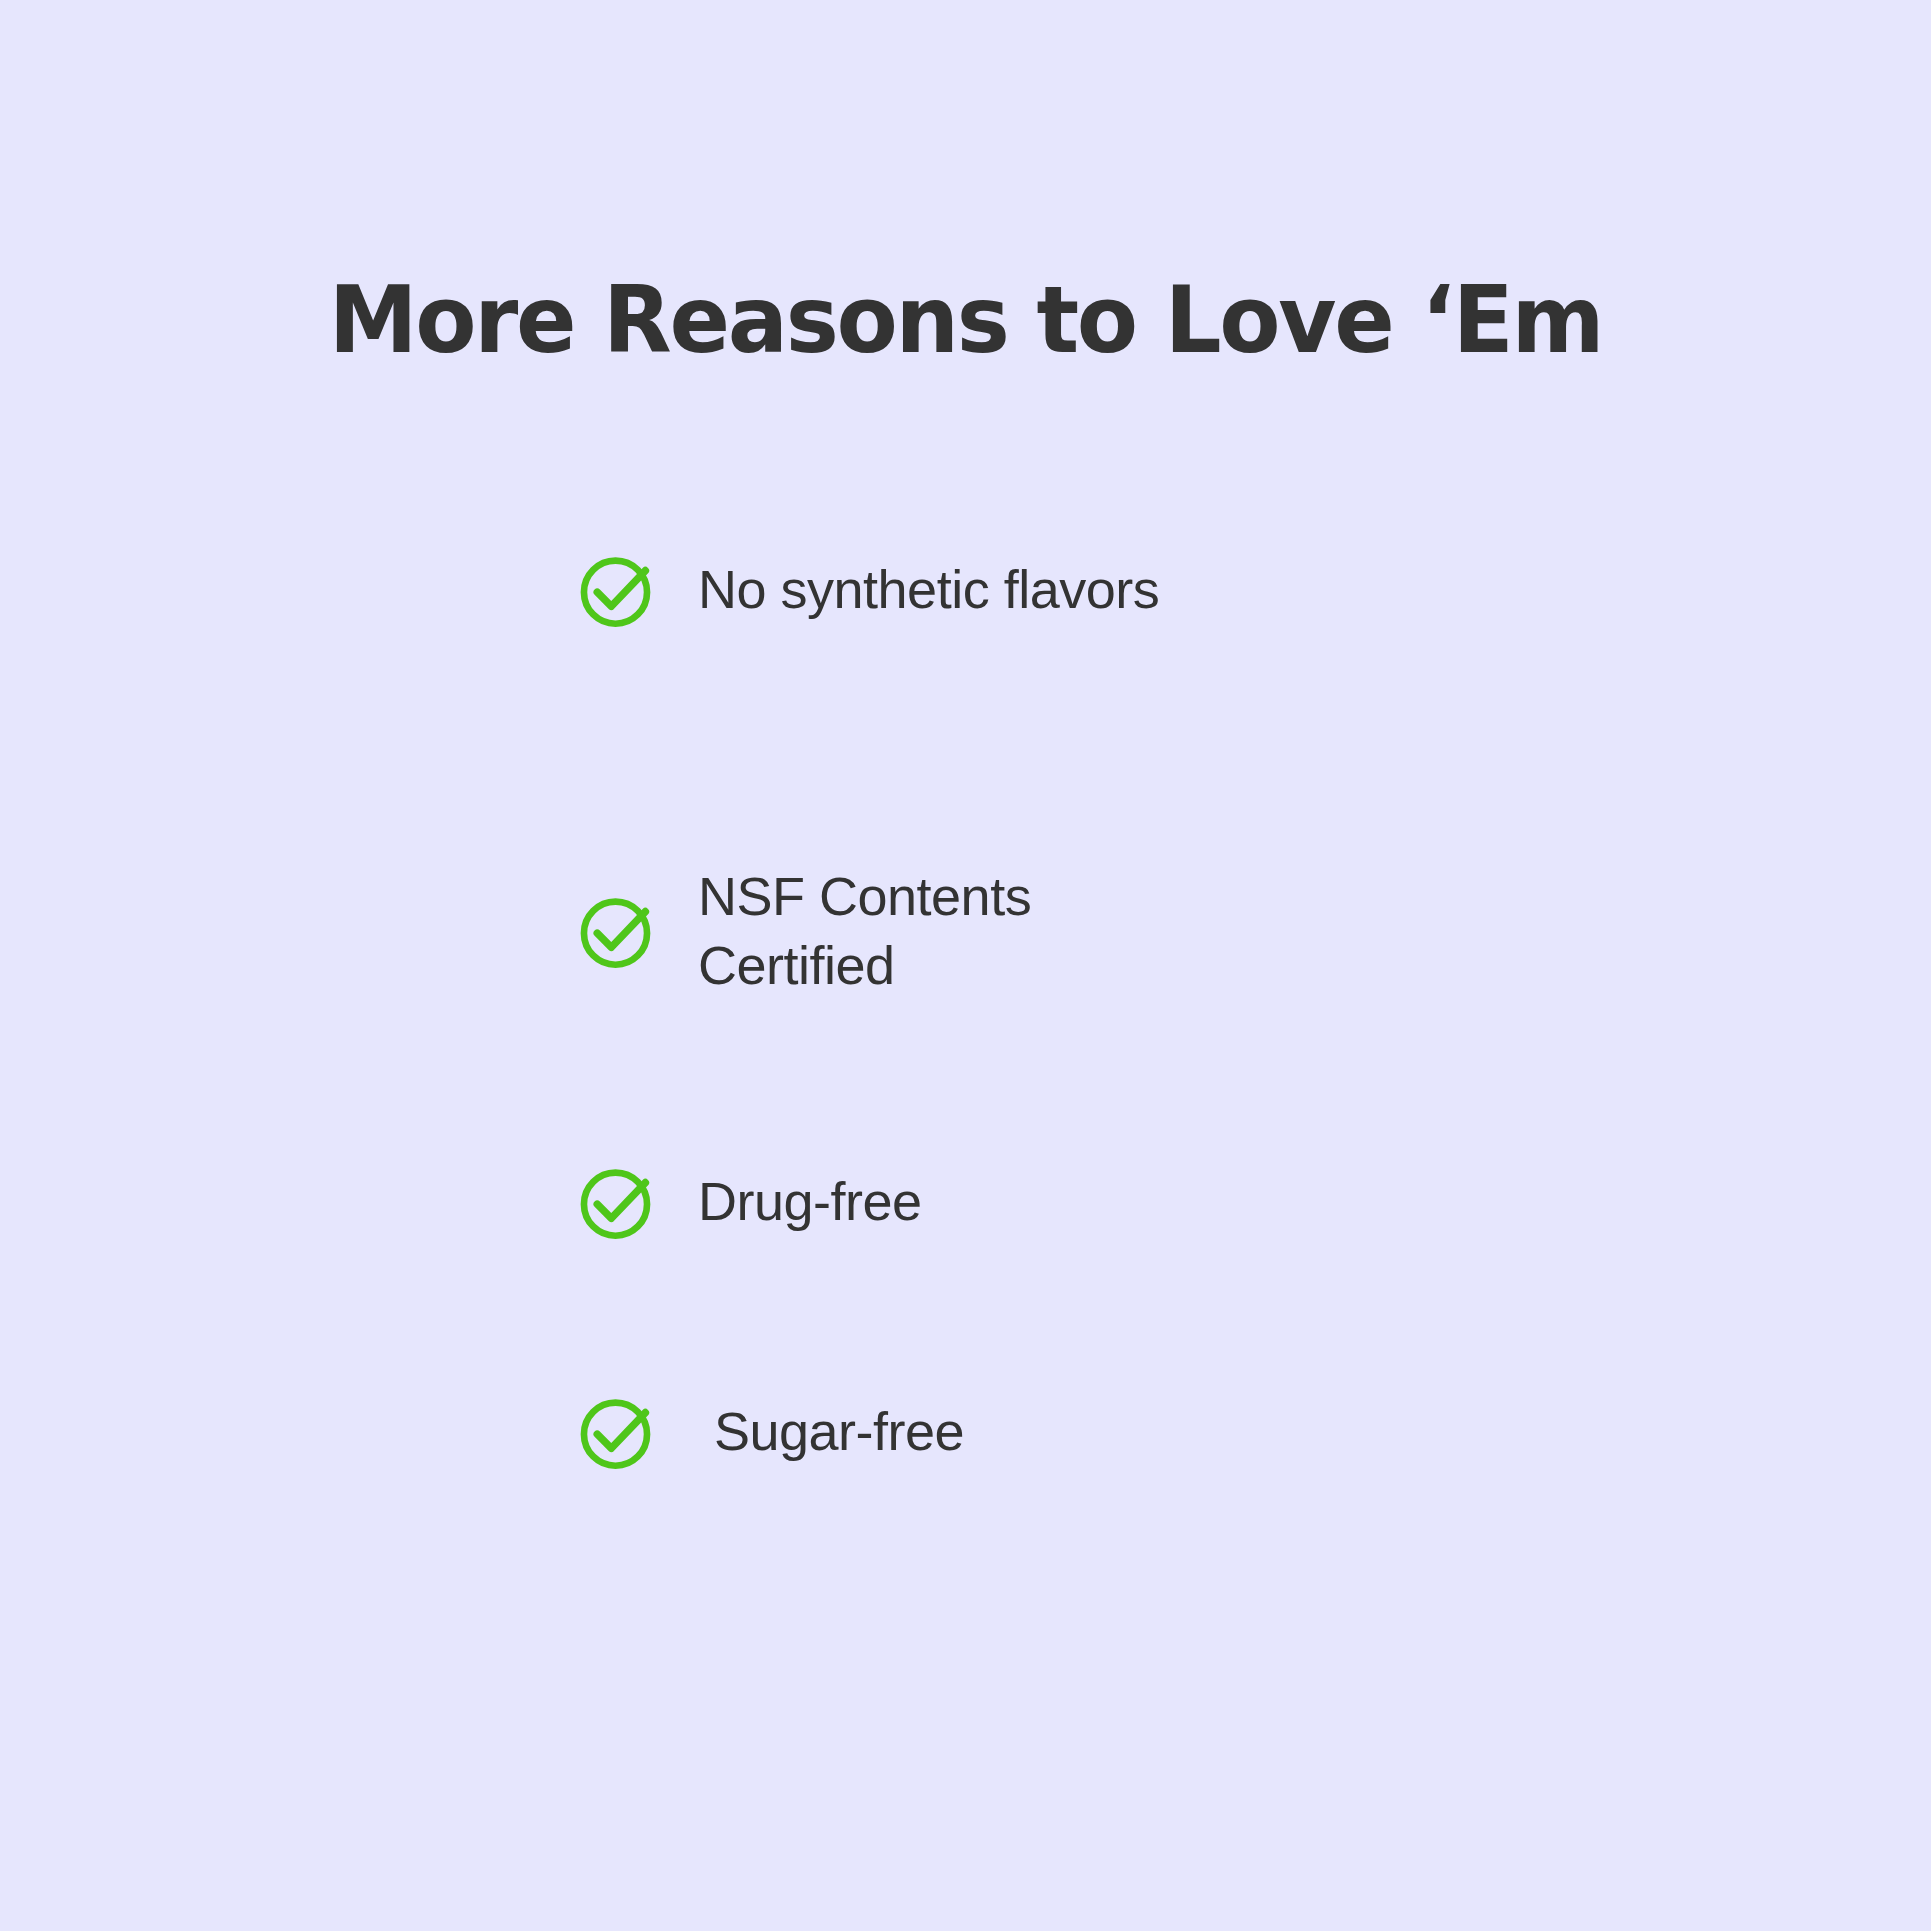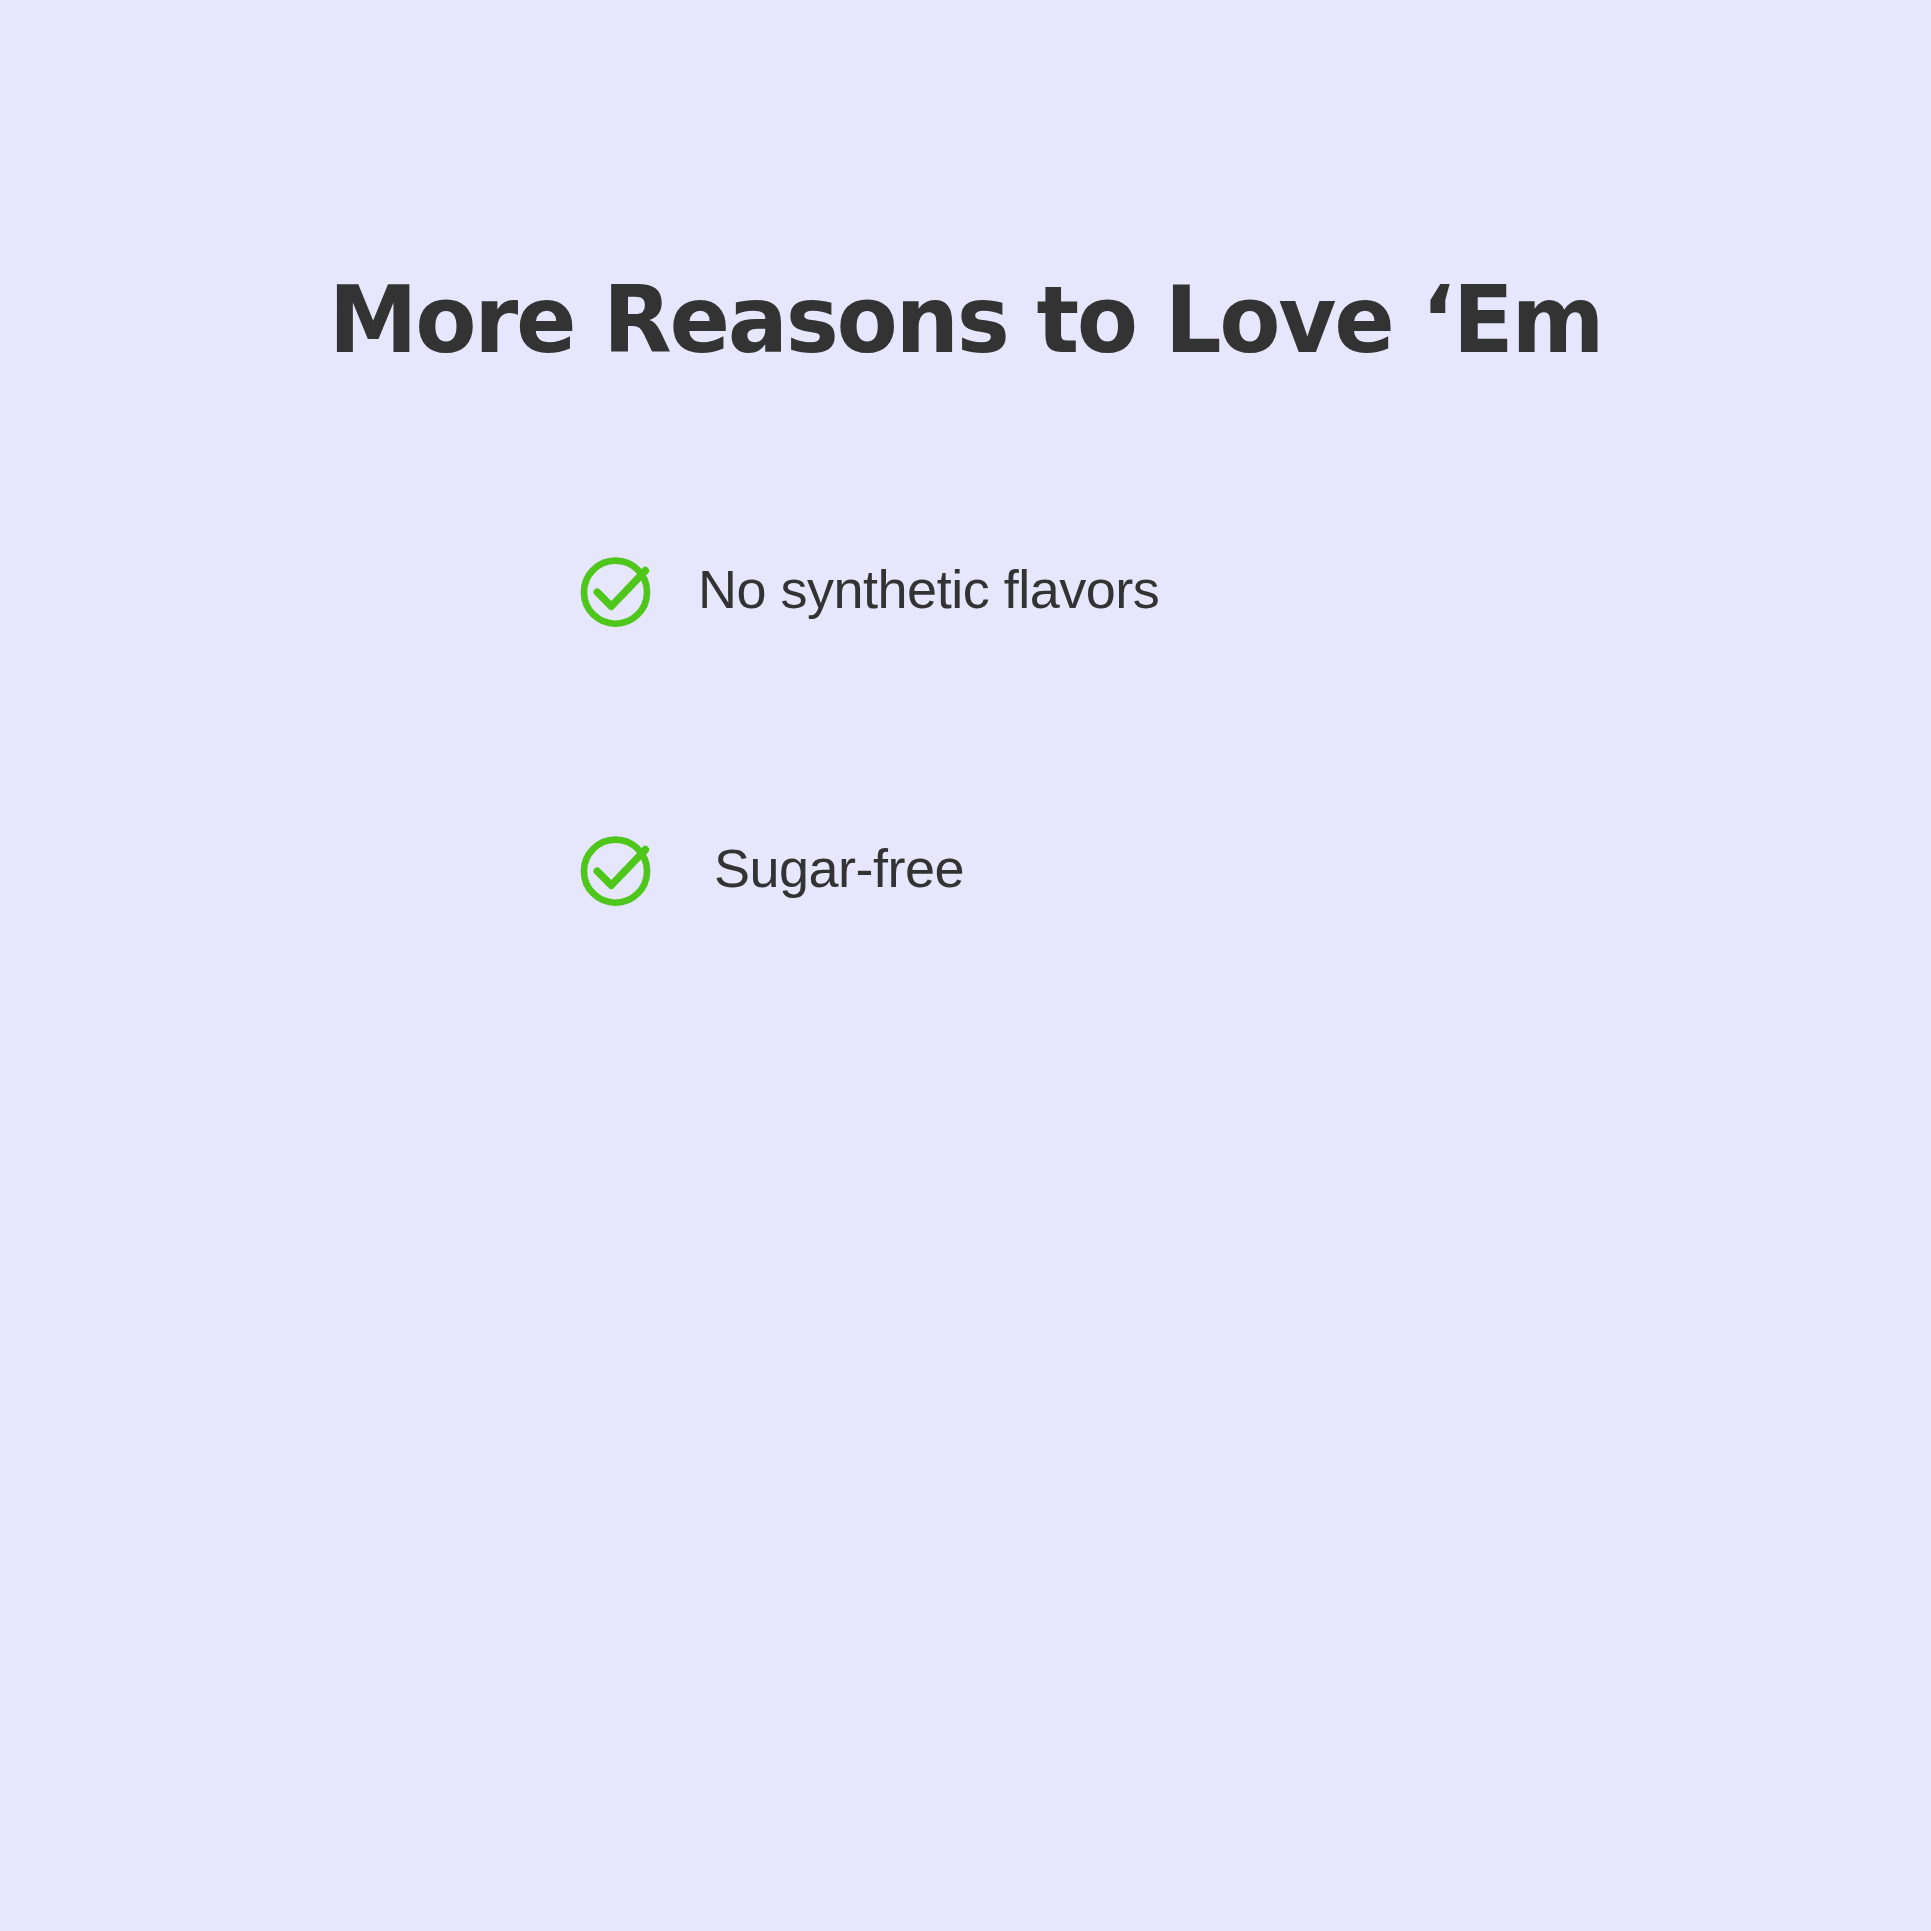--- a/index.html
+++ b/index.html
@@ -104,22 +104,40 @@
     <li class="benefit-item row-0">
       <span class="check-icon">
         <svg viewBox="0 0 100 100" xmlns="http://www.w3.org/2000/svg" aria-hidden="true">
           <circle cx="50" cy="52" r="38" fill="none" stroke="#4fc61a" stroke-width="8"></circle>
           <path d="M28 52 L45 69 L86 26" fill="none" stroke="#4fc61a" stroke-width="9" stroke-linecap="round" stroke-linejoin="round"></path>
         </svg>
       </span>
       <span class="benefit-label">No synthetic flavors</span>
     </li>
 
+    <li class="benefit-item row-1">
+      <span class="check-icon">
+        <svg viewBox="0 0 100 100" xmlns="http://www.w3.org/2000/svg" aria-hidden="true">
+          <circle cx="50" cy="52" r="38" fill="none" stroke="#4fc61a" stroke-width="8"></circle>
+          <path d="M28 52 L45 69 L86 26" fill="none" stroke="#4fc61a" stroke-width="9" stroke-linecap="round" stroke-linejoin="round"></path>
+        </svg>
+      </span>
+      <span class="benefit-label">NSF Contents Certified</span>
+    </li>
 
 
+    <li class="benefit-item row-3">
+      <span class="check-icon">
+        <svg viewBox="0 0 100 100" xmlns="http://www.w3.org/2000/svg" aria-hidden="true">
+          <circle cx="50" cy="52" r="38" fill="none" stroke="#4fc61a" stroke-width="8"></circle>
+          <path d="M28 52 L45 69 L86 26" fill="none" stroke="#4fc61a" stroke-width="9" stroke-linecap="round" stroke-linejoin="round"></path>
+        </svg>
+      </span>
+      <span class="benefit-label">Drug-free</span>
+    </li>
 
     <li class="benefit-item row-4">
       <span class="check-icon">
         <svg viewBox="0 0 100 100" xmlns="http://www.w3.org/2000/svg" aria-hidden="true">
           <circle cx="50" cy="52" r="38" fill="none" stroke="#4fc61a" stroke-width="8"></circle>
           <path d="M28 52 L45 69 L86 26" fill="none" stroke="#4fc61a" stroke-width="9" stroke-linecap="round" stroke-linejoin="round"></path>
         </svg>
       </span>
       <span class="benefit-label">Sugar-free</span>
     </li>

